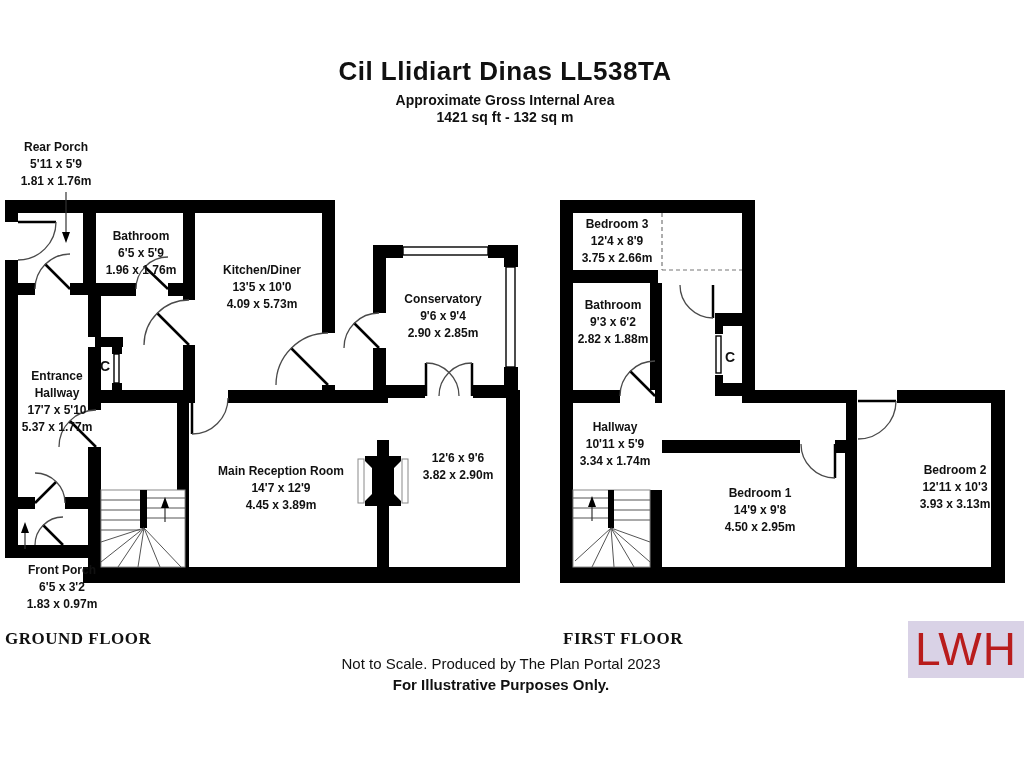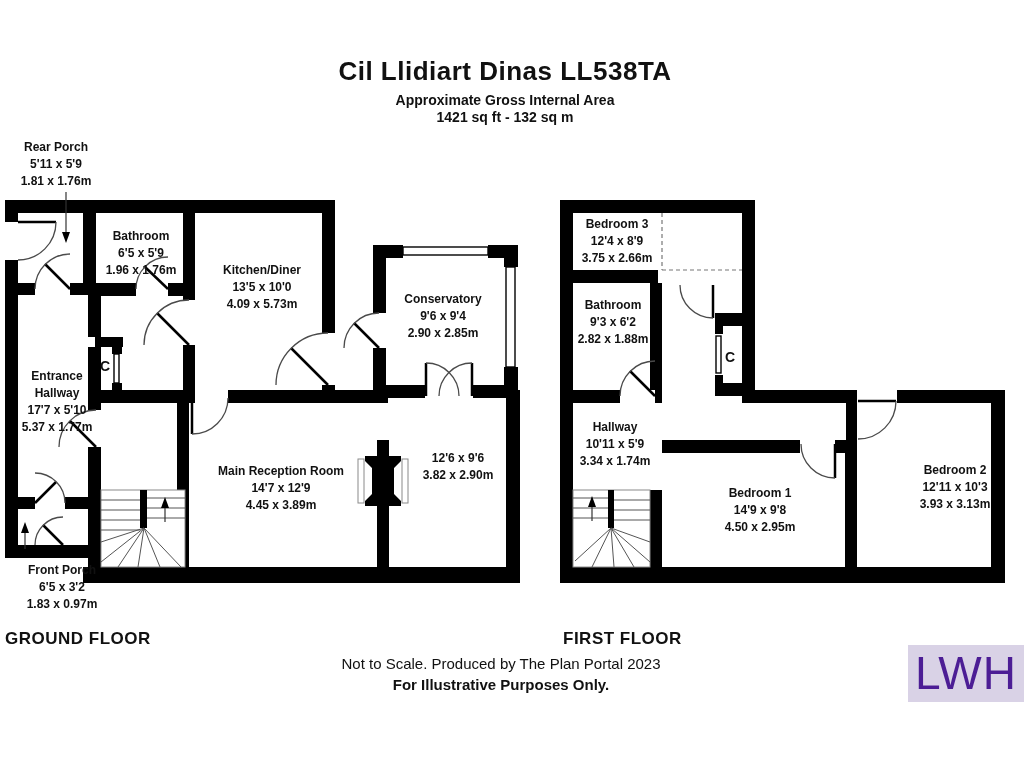--- a/index.html
+++ b/index.html
@@ -6,28 +6,28 @@
   #page{position:relative;width:1024px;height:768px;background:#ffffff;overflow:hidden;
         font-family:"Liberation Sans", sans-serif;color:#111;}
   .hdr{position:absolute;left:505px;transform:translateX(-50%);text-align:right;white-space:nowrap;}
   #title{top:56px;font-size:26px;font-weight:bold;letter-spacing:0.5px;}
   #subtitle{top:92px;font-size:14px;font-weight:bold;}
   #area{top:109px;font-size:14px;font-weight:bold;}
   .room-label{position:absolute;transform:translateX(-50%);text-align:center;font-size:12px;
               font-weight:bold;line-height:17px;white-space:nowrap;z-index:3;}
   .room-label span{display:block;}
   .room-label.wrap{white-space:normal;}
-  .floor-label{position:absolute;font-size:17px;font-weight:bold;letter-spacing:0.5px;z-index:3;}
+  .floor-label{position:absolute;font-size:17px;font-weight:bold;letter-spacing:0.5px;z-index:3;font-family:Liberation Serif, serif;}
   .c-label{position:absolute;font-size:14px;font-weight:bold;z-index:3;}
   .footer-line{position:absolute;left:501px;transform:translateX(-50%);text-align:left;
                font-size:15px;white-space:nowrap;z-index:3;}
   #footer1{top:655px;font-weight:normal;}
   #footer2{top:676px;font-weight:bold;}
-  #watermark{position:absolute;right:0;top:645px;width:116px;height:57px;background:#d9d2e6;
-             color:#4c1d95;font-size:46px;font-weight:300;line-height:56px;text-align:center;
+  #watermark{position:absolute;right:0;top:621px;width:116px;height:57px;background:#d9d2e6;
+             color:#b91c1c;font-size:46px;font-weight:300;line-height:56px;text-align:center;
              letter-spacing:1px;z-index:4;}
   #plan-svg{position:absolute;left:0;top:0;z-index:1;}
   .wall{fill:#000;}
   .arc{fill:none;stroke:#4a4a4a;stroke-width:1.3;}
   .leaf{stroke:#000;stroke-width:2.5;fill:none;}
   .thin{stroke:#555;stroke-width:1;fill:none;}
   .stairbox{fill:#fff;stroke:#8a8a8a;stroke-width:1;}
   .winrect{fill:#fff;stroke:#000;stroke-width:1.4;}
   .hearth{fill:#fff;stroke:#8a8a8a;stroke-width:1;}
   .dashline{stroke:#777;stroke-width:1.2;fill:none;stroke-dasharray:4 3;}

